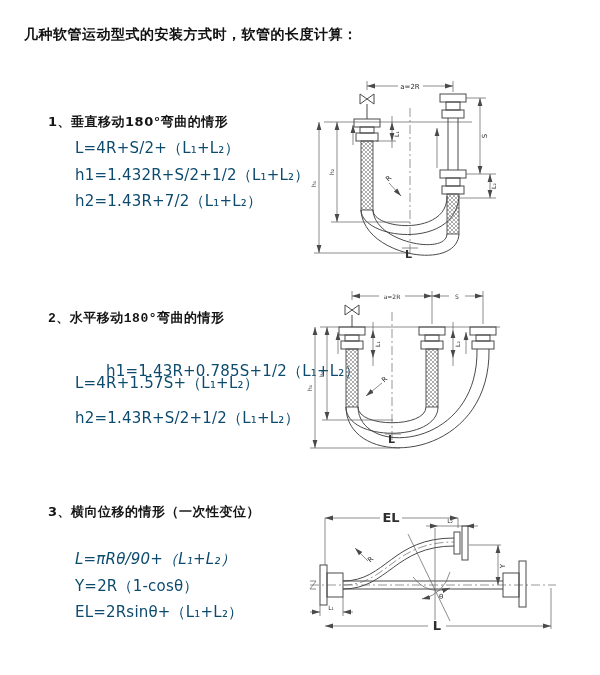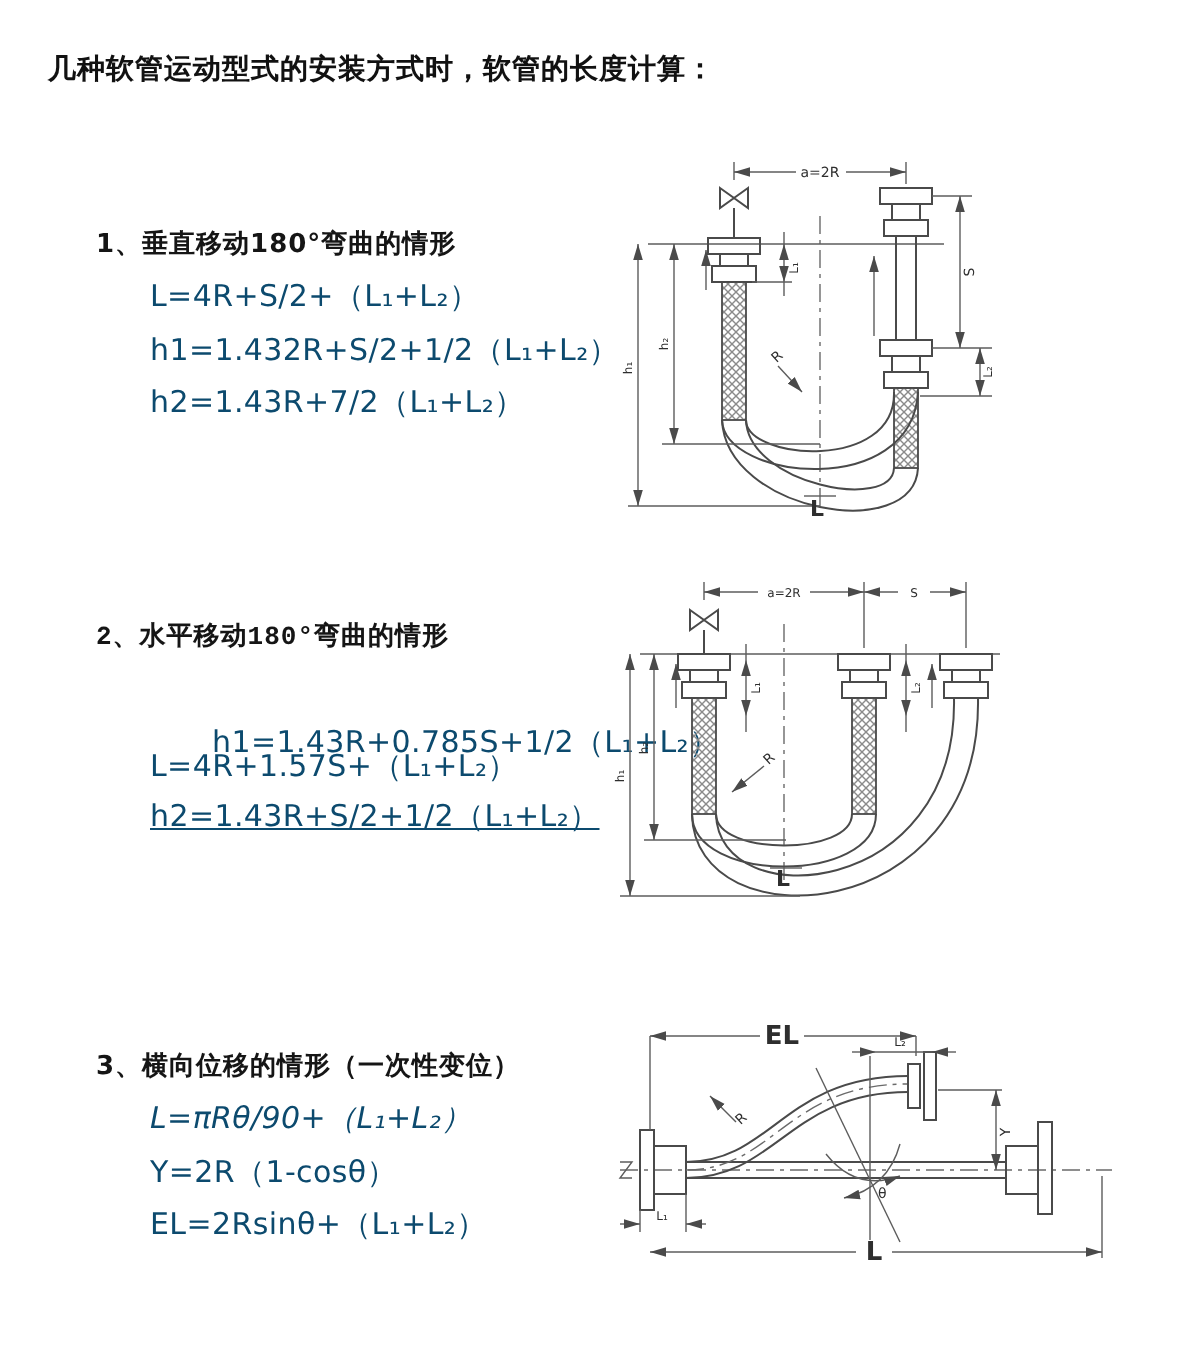--- a/index.html
+++ b/index.html
@@ -34,23 +34,23 @@
 <div class="abs doc-title" style="left:24px;top:26px;">几种软管运动型式的安装方式时，软管的长度计算：</div>
 
 <div class="abs sec-heading" style="left:48px;top:113px;">1、垂直移动180°弯曲的情形</div>
 <div class="abs formula" style="left:75px;top:139px;">L=4R+S/2+（L₁+L₂）</div>
 <div class="abs formula" style="left:75px;top:166px;">h1=1.432R+S/2+1/2（L₁+L₂）</div>
 <div class="abs formula" style="left:75px;top:192px;">h2=1.43R+7/2（L₁+L₂）</div>
 
 <div class="abs sec-heading" style="left:48px;top:309px;font-family:Liberation Mono, monospace;">2、水平移动180°弯曲的情形</div>
 <div class="abs formula" style="left:75px;top:335px;margin-top:39px;">L=4R+1.57S+（L₁+L₂）</div>
 <div class="abs formula" style="left:75px;top:362px;margin-left:31px;">h1=1.43R+0.785S+1/2（L₁+L₂）</div>
-<div class="abs formula" style="left:75px;top:399px;text-decoration:underline;">h2=1.43R+S/2+1/2（L₁+L₂）</div>
-
-<div class="abs sec-heading" style="left:48px;top:524px;">3、横向位移的情形（一次性变位）</div>
+<div class="abs formula" style="left:75px;top:409px;">h2=1.43R+S/2+1/2（L₁+L₂）</div>
+
+<div class="abs sec-heading" style="left:48px;top:503px;">3、横向位移的情形（一次性变位）</div>
 <div class="abs formula" style="left:75px;top:550px;font-style:italic;">L=πRθ/90+（L₁+L₂）</div>
 <div class="abs formula" style="left:75px;top:577px;">Y=2R（1-cosθ）</div>
 <div class="abs formula" style="left:75px;top:603px;">EL=2Rsinθ+（L₁+L₂）</div>
 
 <svg style="left:310px;top:72px;" width="290" height="190" viewBox="0 0 290 190">
   <defs>
     <pattern id="hp1" width="4" height="4" patternUnits="userSpaceOnUse">
       <line x1="0" y1="0" x2="4" y2="4" stroke="#8b8b8b" stroke-width="0.7"></line>
       <line x1="4" y1="0" x2="0" y2="4" stroke="#8b8b8b" stroke-width="0.7"></line>
     </pattern>

